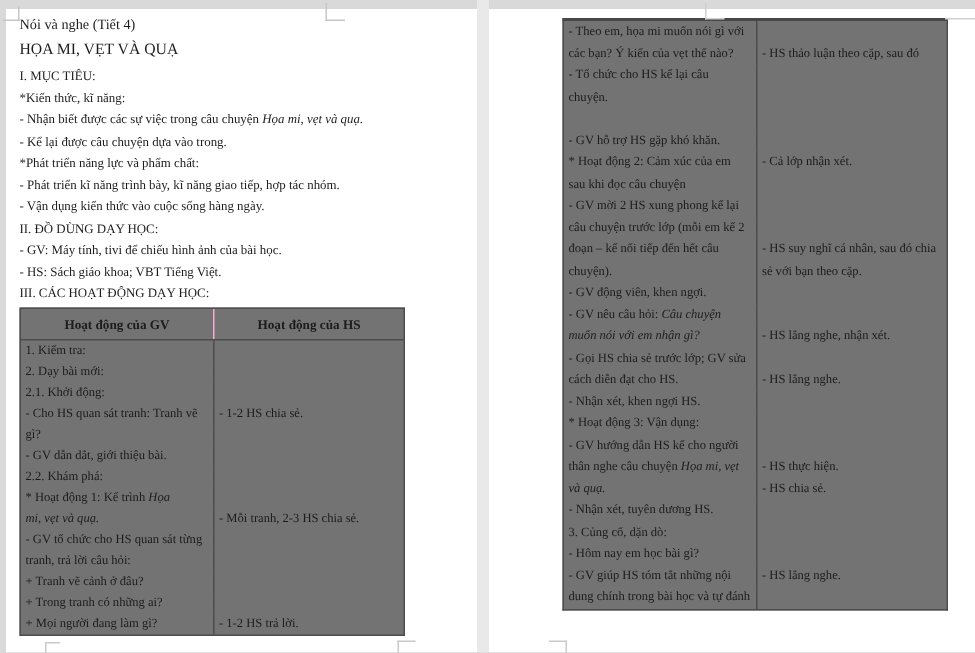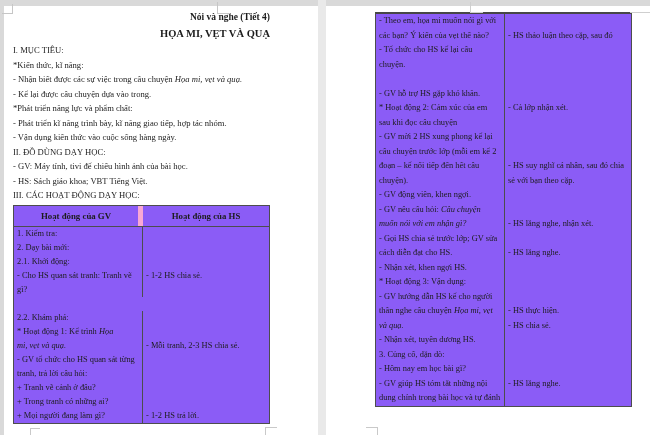--- a/index.html
+++ b/index.html
@@ -8,34 +8,34 @@
     background:#d9d9d9;
     font-family:"Liberation Serif","DejaVu Serif",serif;
     color:#1c1c1c;
   }
   .gap-strip{position:absolute;left:318px;top:0;width:8px;height:435px;background:#e9e9e9}
   .page{position:absolute;top:6px;height:429px;background:#ffffff}
   #page1{left:4px;width:314px}
   #page2{left:326px;width:324px}
 
   .p1-content{margin:3px 48px 0 9px;width:257px}
-  .title{text-align:right;font-weight:bold}
+  .title{text-align:left;font-weight:normal}
   .title-1{font-size:9.5px;line-height:16px}
   .title-2{font-size:10.5px;line-height:18px}
   .iline{font-size:8.6px;line-height:14.5px;white-space:nowrap;overflow:hidden}
   .b{font-weight:normal}
   .i{font-style:italic}
 
-  .tbl{box-sizing:border-box;width:257px;border:1px solid #4d4d4d;background:#8b5cf6}
+  .tbl{box-sizing:border-box;width:257px;border:1px solid #4d4d4d;background:#737373}
   #p1-table{margin-top:2px;--lh:14px}
   #p2-table{margin-top:6px;margin-left:49px;--lh:14.5px;border-top:2px solid #474747}
   .thead{display:grid;grid-template-columns:129px 1fr;height:20px;
          border-bottom:1px solid #4d4d4d;font-weight:bold;font-size:8.8px}
   .thead > div{display:flex;align-items:center;justify-content:center}
-  .thead .gvh{border-right:5px solid #f9a8d4}
+  .thead .gvh{border-right:1px solid #f9a8d4}
   .trow{display:grid;grid-template-columns:129px 1fr;height:var(--lh)}
   .cell{padding:0 3px;font-size:8.4px;line-height:var(--lh);white-space:nowrap;overflow:hidden}
   .gvc{border-right:1px solid #4d4d4d}
 
   .mark{position:absolute;pointer-events:none}
   .mk-tl{left:2px;top:4px;width:10px;height:9px;border-right:1px solid #c6c6c6;border-bottom:1px solid #c6c6c6}
   .mk-t2{left:217px;top:2px;width:12px;height:11px;border-left:1px solid #c6c6c6;border-bottom:1px solid #c6c6c6}
   .mk-t3{left:470px;top:2px;width:12px;height:10px;border-left:1px solid #cfcfcf;border-bottom:1px solid #cfcfcf}
   .mk-tr{left:630px;top:12px;width:20px;height:1px;border-top:1px solid #cfcfcf}
   .mk-b1{left:30px;top:428px;width:9px;height:7px;border-left:1px solid #c9c9c9;border-top:1px solid #c9c9c9}
@@ -84,20 +84,21 @@
           </div>
           <div class="trow">
             <div class="cell gvc"><span>- Cho HS quan sát tranh: Tranh vẽ</span></div>
             <div class="cell hsc"><span>- 1-2 HS chia sẻ.</span></div>
           </div>
           <div class="trow">
             <div class="cell gvc"><span>gì?</span></div>
             <div class="cell hsc"></div>
           </div>
           <div class="trow">
+            <div class="cell gvc"><span>- GV dẫn dắt, giới thiệu bài.</span></div>
             <div class="cell hsc"></div>
           </div>
           <div class="trow">
             <div class="cell gvc"><span class="b">2.2. Khám phá:</span></div>
             <div class="cell hsc"></div>
           </div>
           <div class="trow">
             <div class="cell gvc"><span class="b">* Hoạt động 1: Kể trình </span><span class="b i">Họa</span></div>
             <div class="cell hsc"></div>
           </div>

